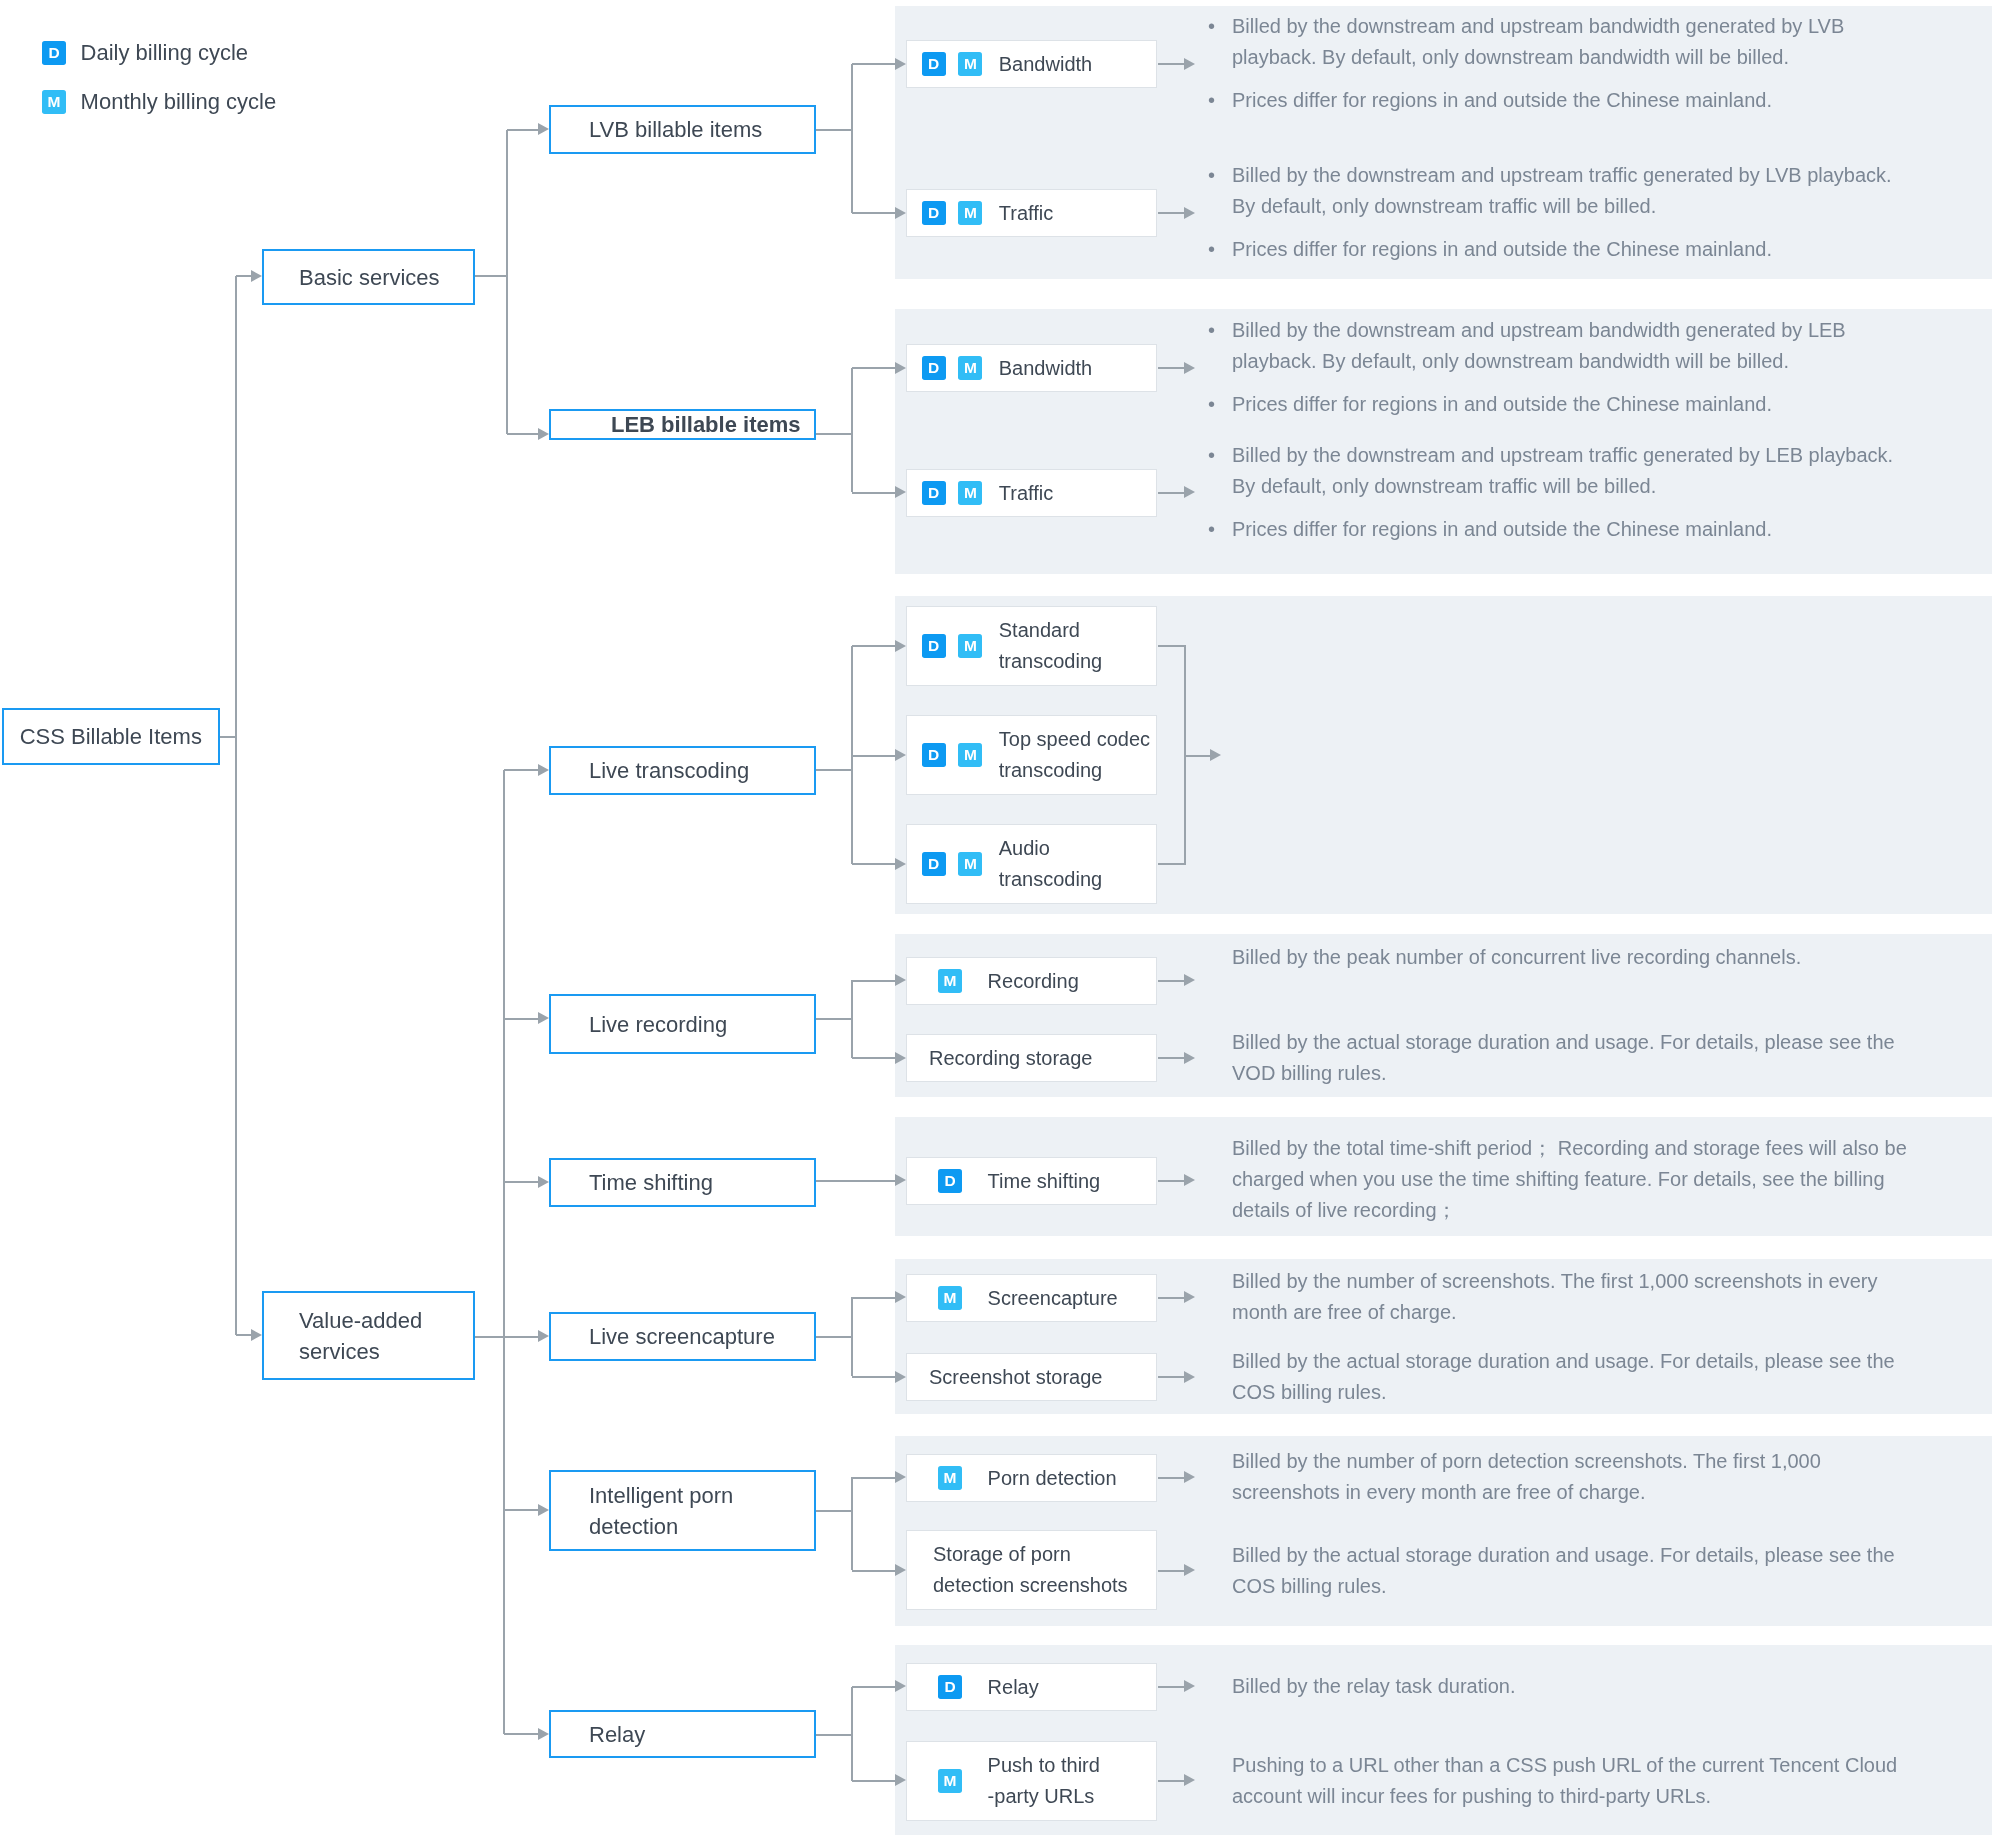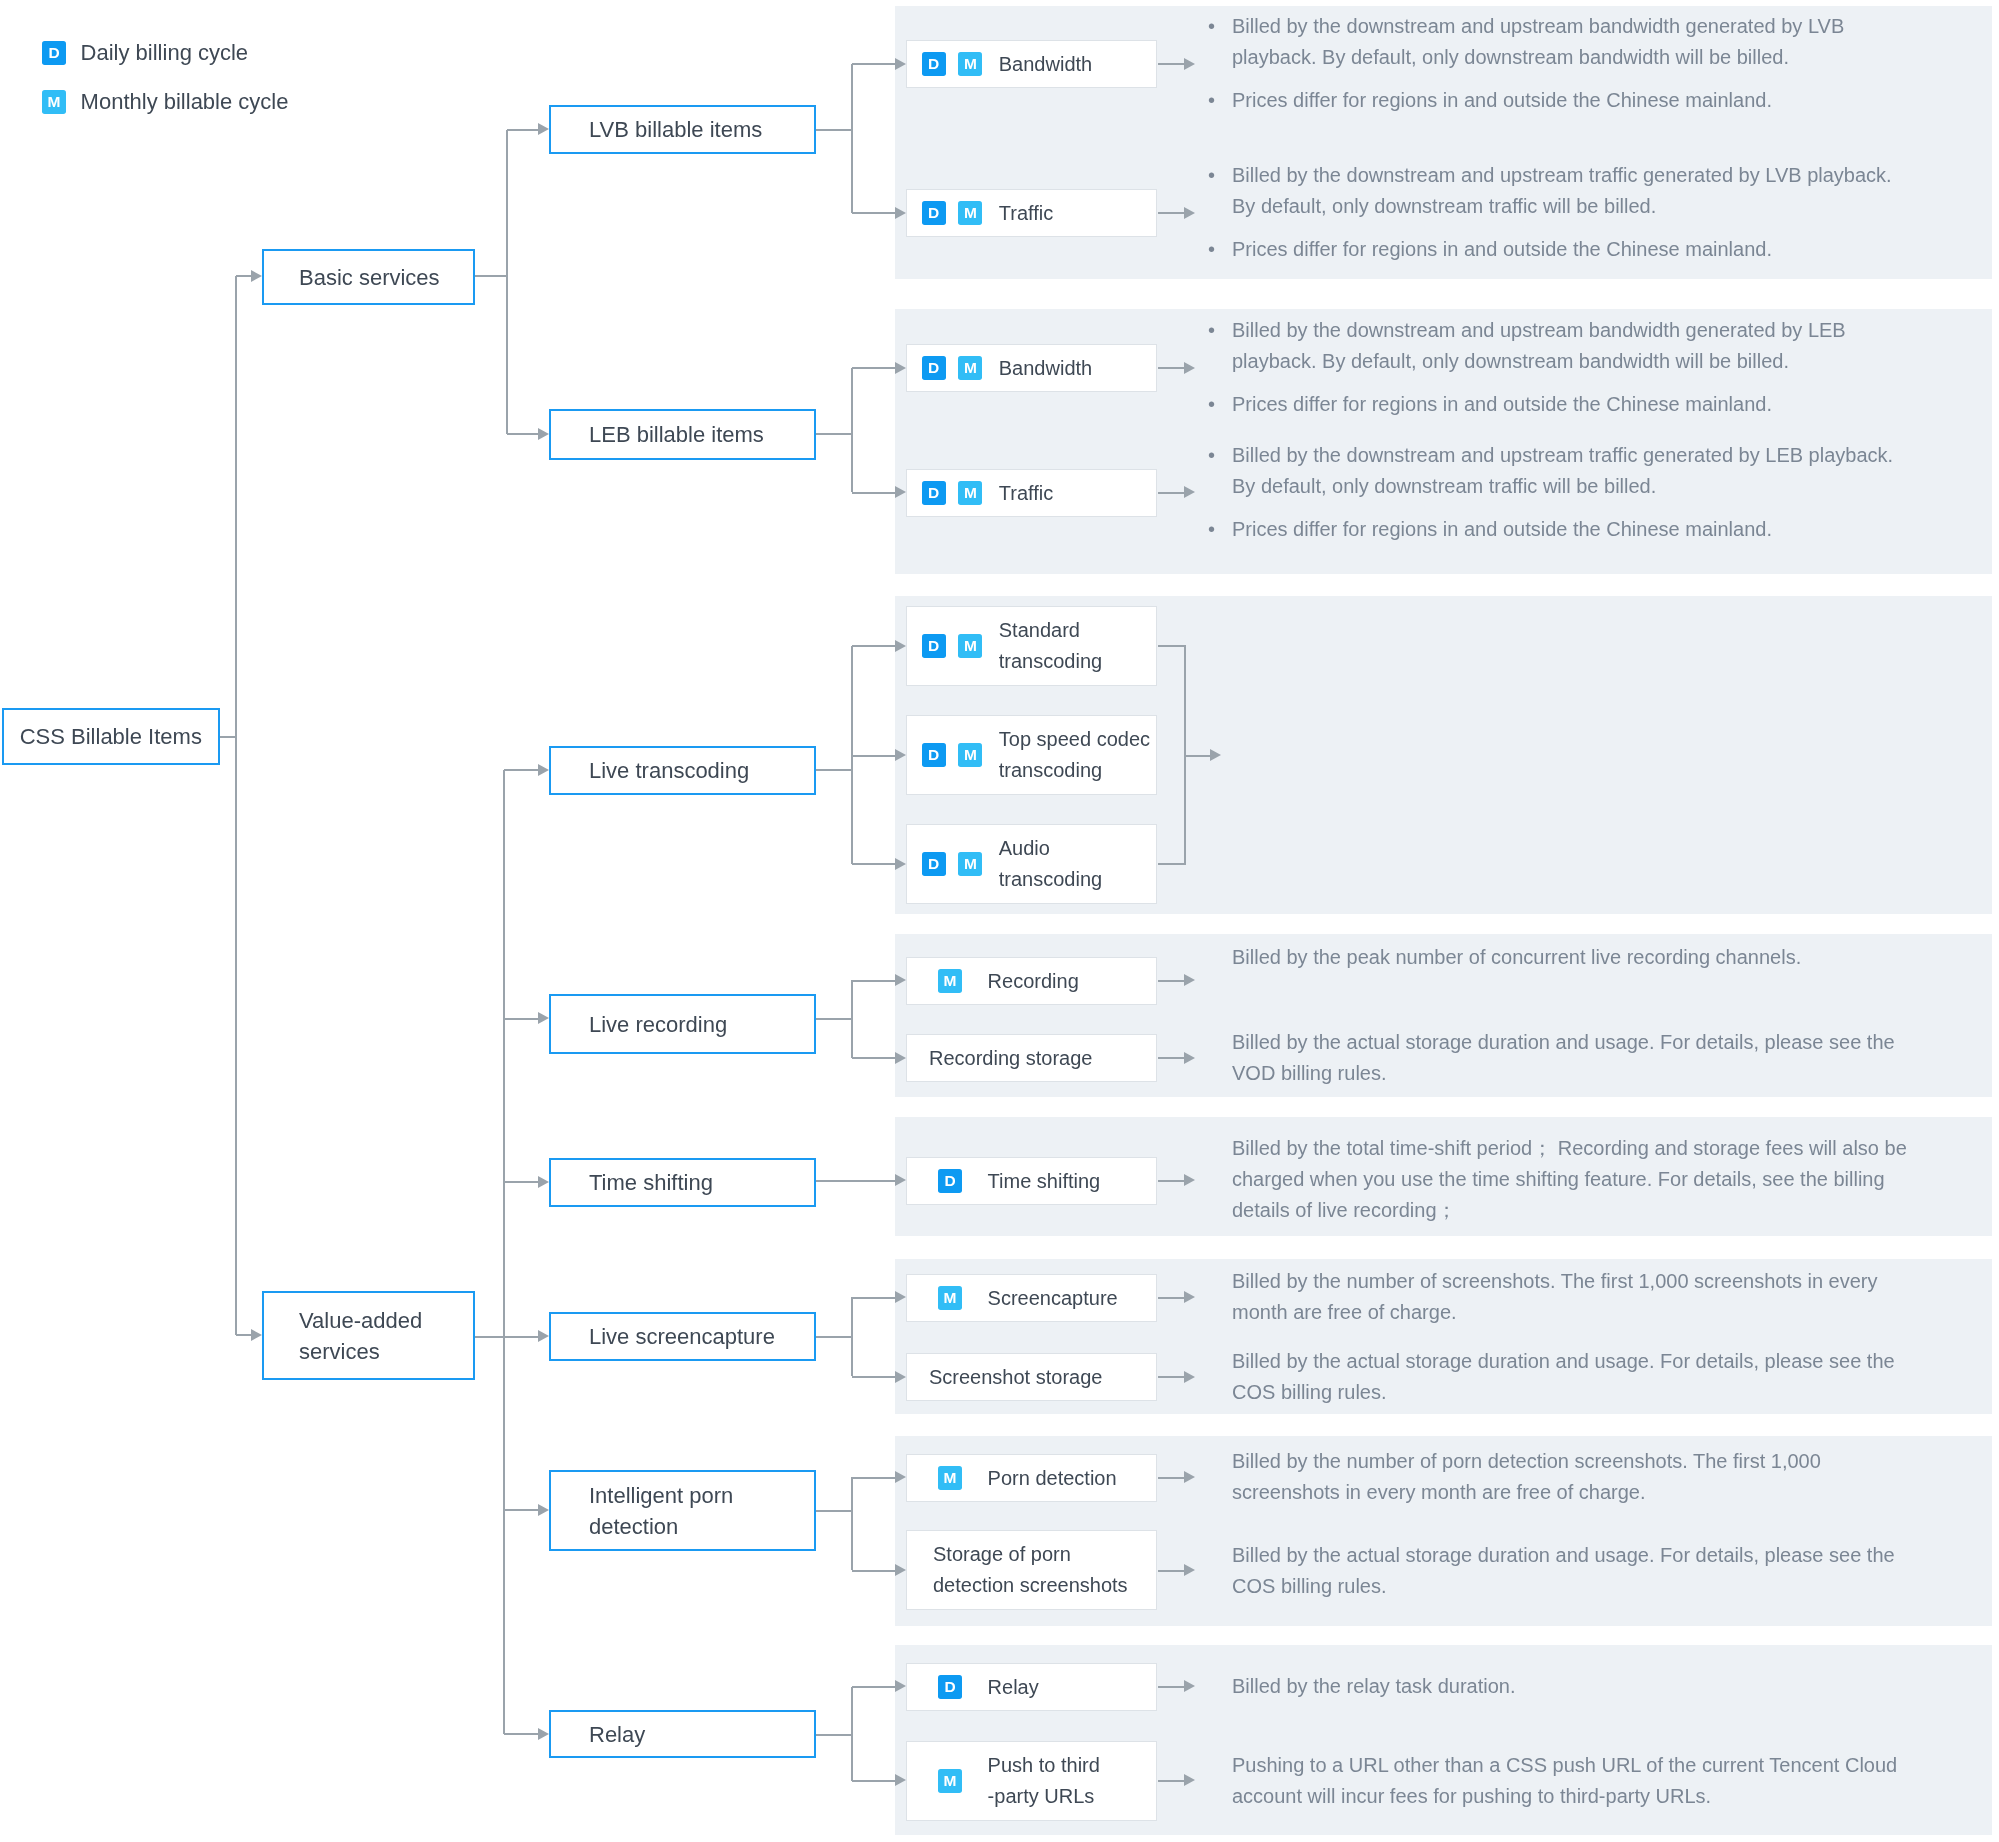--- a/index.html
+++ b/index.html
@@ -30,21 +30,21 @@
 <body>
 
 <div id="canvas">
 
   <div class="legend-row" style="left:42px;top:40px;">
     <span class="badge D">D</span>
     <span>Daily billing cycle</span>
   </div>
   <div class="legend-row" style="left:42px;top:89px;">
     <span class="badge M">M</span>
-    <span>Monthly billable cycle</span>
+    <span>Monthly billing cycle</span>
   </div>
 
   <div class="bluebox centered" style="left:1.8px;top:708px;width:218px;height:57px;">
     <span class="lbl">CSS Billable Items</span>
   </div>
 
   <div class="bluebox" style="left:262px;top:249px;width:213px;height:56px;padding-left:35px;">
     <span class="lbl">Basic services</span>
   </div>
   <div class="bluebox" style="left:262px;top:1291px;width:213px;height:89px;padding-left:35px;">
@@ -104,21 +104,21 @@
         <span class="badge M">M</span>
         <span class="lbl" style="margin-left: 16.4px;">Traffic</span>
       </div>
       <div class="line lh" style="left: 1158px; top: 212px; width: 26.5px;"></div>
       <div class="ah" style="left: 1184px; top: 207px;"></div>
       <div class="desc bullets" style="top: 160px;">
         <div class="item">Billed by the downstream and upstream traffic generated by LVB playback. By default, only downstream traffic will be billed.</div>
         <div class="item">Prices differ for regions in and outside the Chinese mainland.</div>
       </div>
       <div class="panel" style="top: 309px; height: 265px;"></div>
-      <div class="bluebox" style="left: 549px; top: 409px; width: 267px; height: 51px; padding-left: 38px;">
+      <div class="bluebox" style="left: 549px; top: 409px; width: 267px; height: 31px; padding-left: 60px; font-weight: bold;">
         <span class="lbl">LEB billable items</span>
       </div>
       <div class="line lh" style="left: 816px; top: 433px; width: 36px;"></div>
       <div class="line lv" style="left: 851px; top: 368px; height: 124px;"></div>
       <div class="line lh" style="left: 852px; top: 367px; width: 44px;"></div>
       <div class="ah" style="left: 895px; top: 362px;"></div>
       <div class="line lh" style="left: 852px; top: 492px; width: 44px;"></div>
       <div class="ah" style="left: 895px; top: 486px;"></div>
       <div class="childbox" style="left: 906px; top: 344px; width: 251px; height: 48px; padding-left: 14.6px;">
         <span class="badge D" style="margin-right: 12.8px;">D</span>

